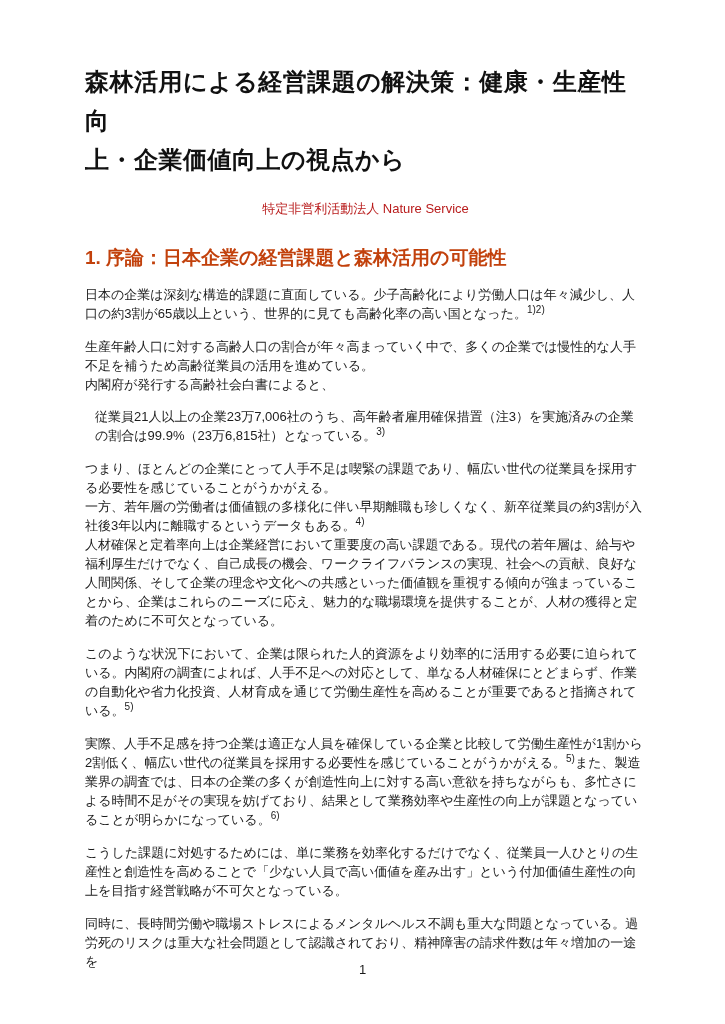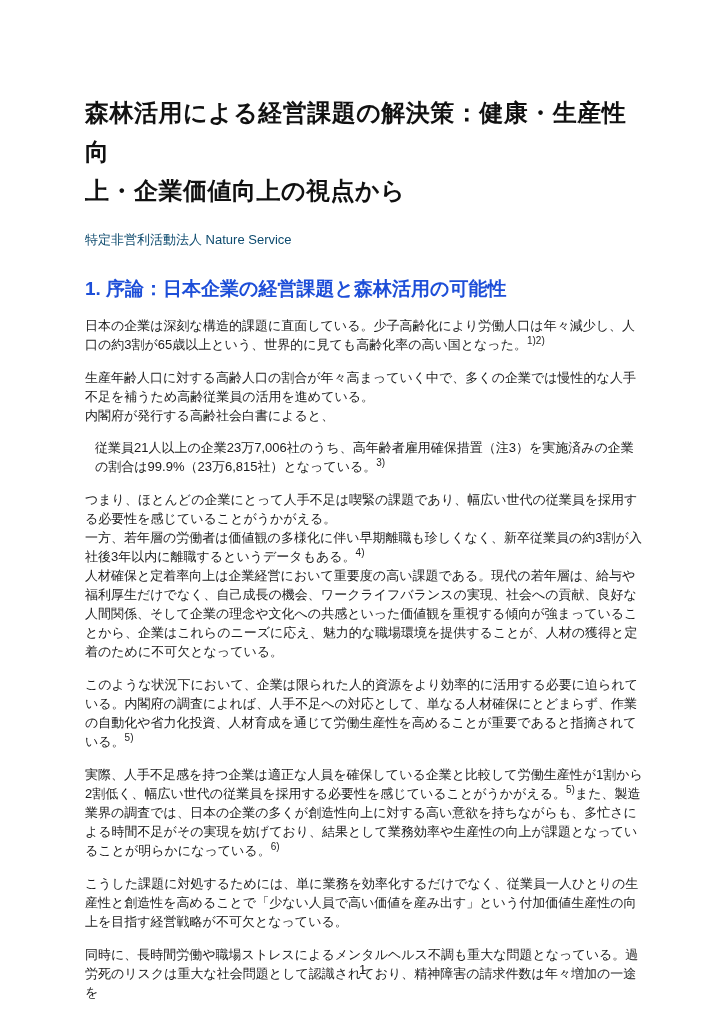--- a/index.html
+++ b/index.html
@@ -12,44 +12,44 @@
     width: 725px;
     height: 1024px;
     margin: 0 auto;
     background: #ffffff;
     font-family: "Liberation Sans", "DejaVu Sans", sans-serif;
     color: #1b1b1b;
     overflow: hidden;
     box-sizing: border-box;
   }
   .content {
-    padding: 93px 79px 0 85px;
+    padding: 62px 79px 0 85px;
   }
   .doc-title {
     margin: 0;
     font-size: 24px;
     line-height: 39px;
     font-weight: bold;
     letter-spacing: 0.5px;
     color: #111;
   }
   .doc-title .tline { display: block; }
   .author-block {
     margin-top: 19px;
-    text-align: left;
+    text-align: center;
     font-size: 13px;
     line-height: 21px;
-    color: #0c4a6e;
+    color: #b91c1c;
   }
   .section-heading {
     margin: 25px 0 0 0;
     font-size: 19px;
     line-height: 27px;
     font-weight: bold;
-    color: #1d4ed8;
+    color: #c2410c;
   }
   .para {
     margin: 14px 0 0 0;
     font-size: 13px;
     line-height: 19px;
     color: #1b1b1b;
     text-align: left;
   }
   .bquote {
     margin: 13px 0 0 10px;

